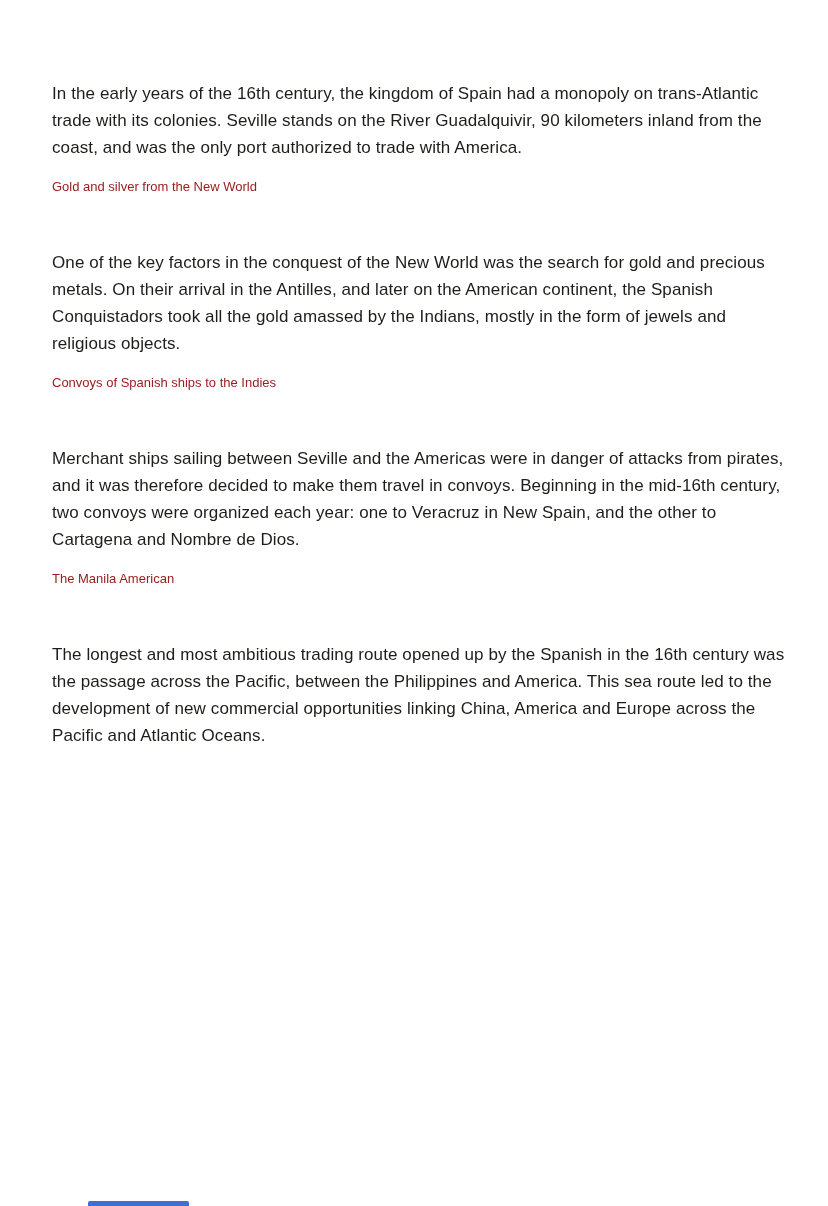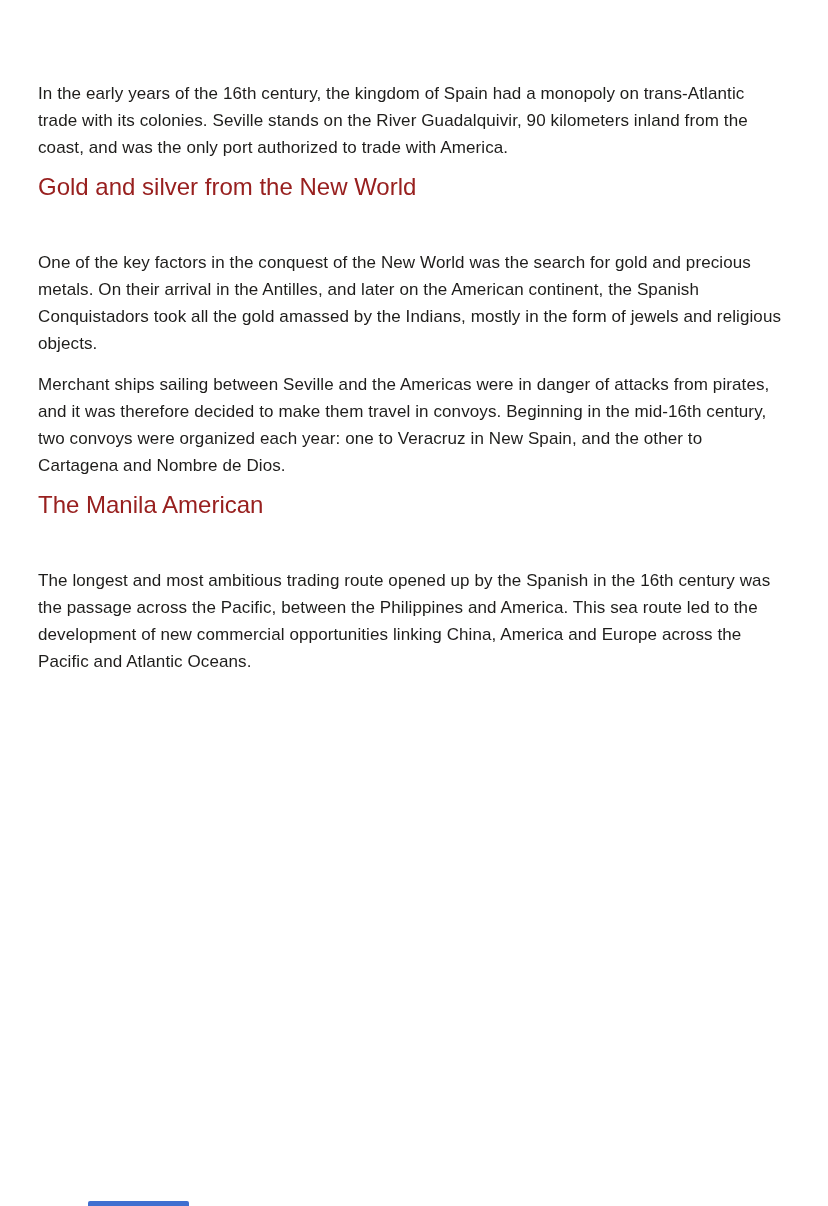--- a/index.html
+++ b/index.html
@@ -9,35 +9,35 @@
   }
   body {
     width: 828px;
     height: 1206px;
     position: relative;
     overflow: hidden;
     font-family: "Liberation Sans", "DejaVu Sans", sans-serif;
   }
   .content {
     box-sizing: border-box;
-    padding: 80px 40px 0 38px;
+    padding: 80px 40px 0 52px;
     width: 828px;
   }
   .body-paragraph {
     margin: 0 0 14px 0;
     max-width: 748px;
     font-size: 17px;
     line-height: 27px;
     letter-spacing: 0.1px;
     color: #1e1d1b;
     font-weight: 400;
   }
   .section-heading {
     margin: 0 0 50px 0;
-    font-size: 24px;
+    font-size: 13px;
     line-height: 24px;
     font-weight: 400;
     color: #98201f;
   }
   .bottom-partial-element {
     position: absolute;
     left: 88px;
     bottom: 0;
     width: 101px;
     height: 5px;
@@ -49,20 +49,21 @@
 <body>
 
 <main class="content">
 
   <p class="body-paragraph">In the early years of the 16th century, the kingdom of Spain had a monopoly on trans-Atlantic trade with its colonies. Seville stands on the River Guadalquivir, 90 kilometers inland from the coast, and was the only port authorized to trade with America.</p>
 
   <h2 class="section-heading">Gold and silver from the New World</h2>
 
   <p class="body-paragraph">One of the key factors in the conquest of the New World was the search for gold and precious metals. On their arrival in the Antilles, and later on the American continent, the Spanish Conquistadors took all the gold amassed by the Indians, mostly in the form of jewels and religious objects.</p>
 
+  <h2 class="section-heading">Convoys of Spanish ships to the Indies</h2>
 
   <p class="body-paragraph">Merchant ships sailing between Seville and the Americas were in danger of attacks from pirates, and it was therefore decided to make them travel in convoys. Beginning in the mid-16th century, two convoys were organized each year: one to Veracruz in New Spain, and the other to Cartagena and Nombre de Dios.</p>
 
   <h2 class="section-heading">The Manila American</h2>
 
   <p class="body-paragraph">The longest and most ambitious trading route opened up by the Spanish in the 16th century was the passage across the Pacific, between the Philippines and America. This sea route led to the development of new commercial opportunities linking China, America and Europe across the Pacific and Atlantic Oceans.</p>
 
 </main>
 
 <div class="bottom-partial-element"></div>

